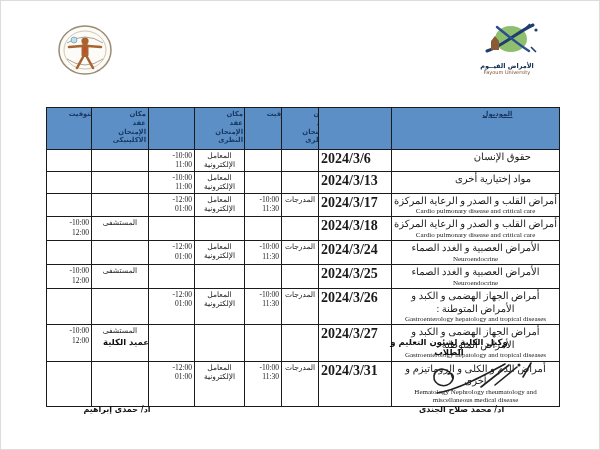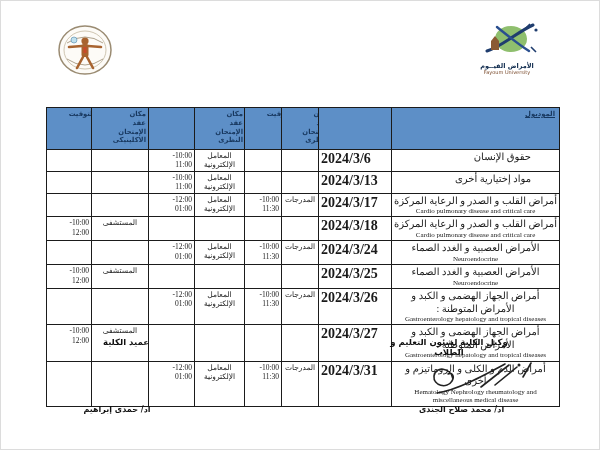--- a/index.html
+++ b/index.html
@@ -14,21 +14,21 @@
   
   .title{position:absolute;left:0;top:80px;width:600px;text-align:center;direction:rtl;
          font-size:11.5px;font-weight:bold;color:#111;}
   
   table.sched{position:absolute;left:45px;top:106px;width:513px;border-collapse:collapse;
               table-layout:fixed;direction:rtl;}
   table.sched th,table.sched td{border:1px solid #1b1b1b;vertical-align:top;padding:1px 2px;
               overflow:hidden;}
   table.sched thead th{background:#5d8fc7;color:#17375e;font-size:6.8px;line-height:1.3;
               font-weight:bold;height:38px;text-align:center;padding-top:2px;padding-left:48px;}
-  table.sched thead th.h-module{text-align:right;padding-right:4px;text-decoration:underline;}
+  table.sched thead th.h-module{text-align:center;padding-right:4px;text-decoration:underline;}
   td{font-family:"Liberation Serif","DejaVu Sans",serif;color:#1a1a1a;}
   .m-ar{font-size:10px;line-height:1.25;direction:rtl;text-align:center;font-family:Liberation Serif, serif;}
   .m-ar.solo{text-align:right;padding-left:0;padding-right:26px;}
   .m-en{font-size:7px;line-height:1.2;direction:ltr;text-align:center;
         font-family:Liberation Serif, serif;}
   .t-date{direction:ltr;text-align:left;font-weight:bold;font-size:14px;line-height:1.2;}
   .t-place{font-size:7.5px;line-height:1.2;text-align:center;direction:rtl;}
   .t-time{direction:ltr;text-align:right;font-size:7.5px;line-height:1.25;
           white-space:pre-line;padding-left:3px;padding-right:4px;}
   

